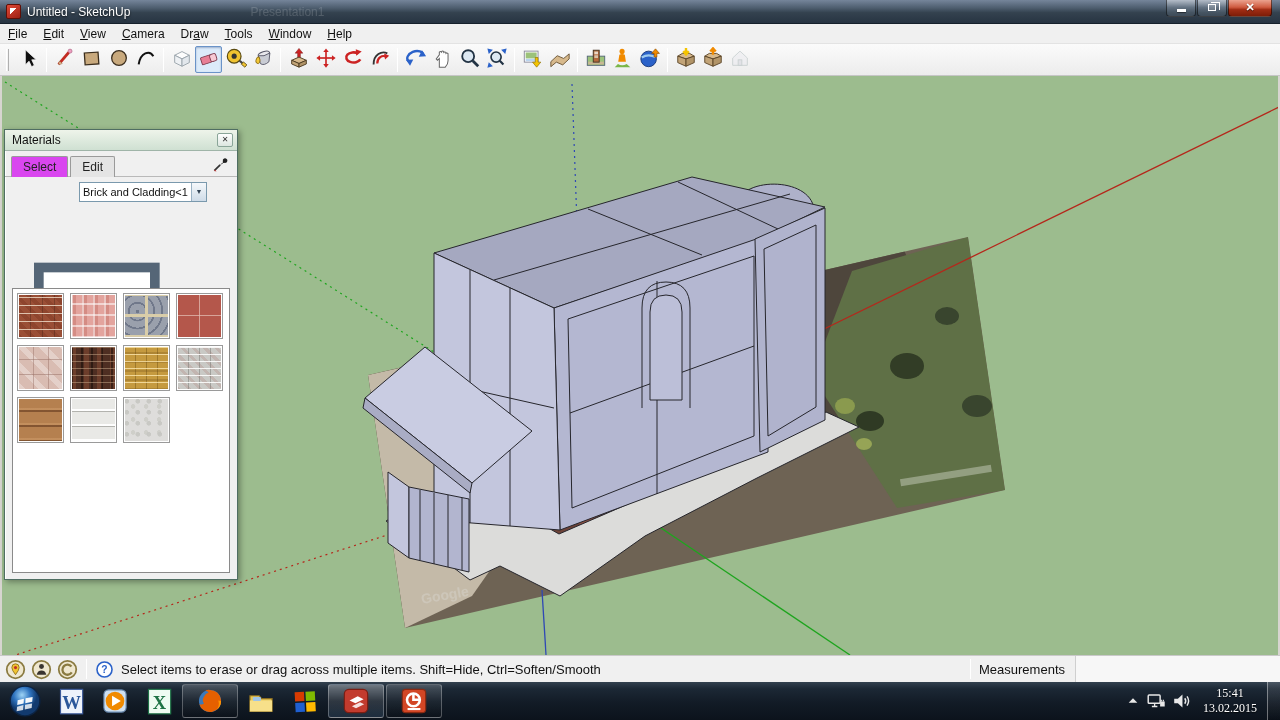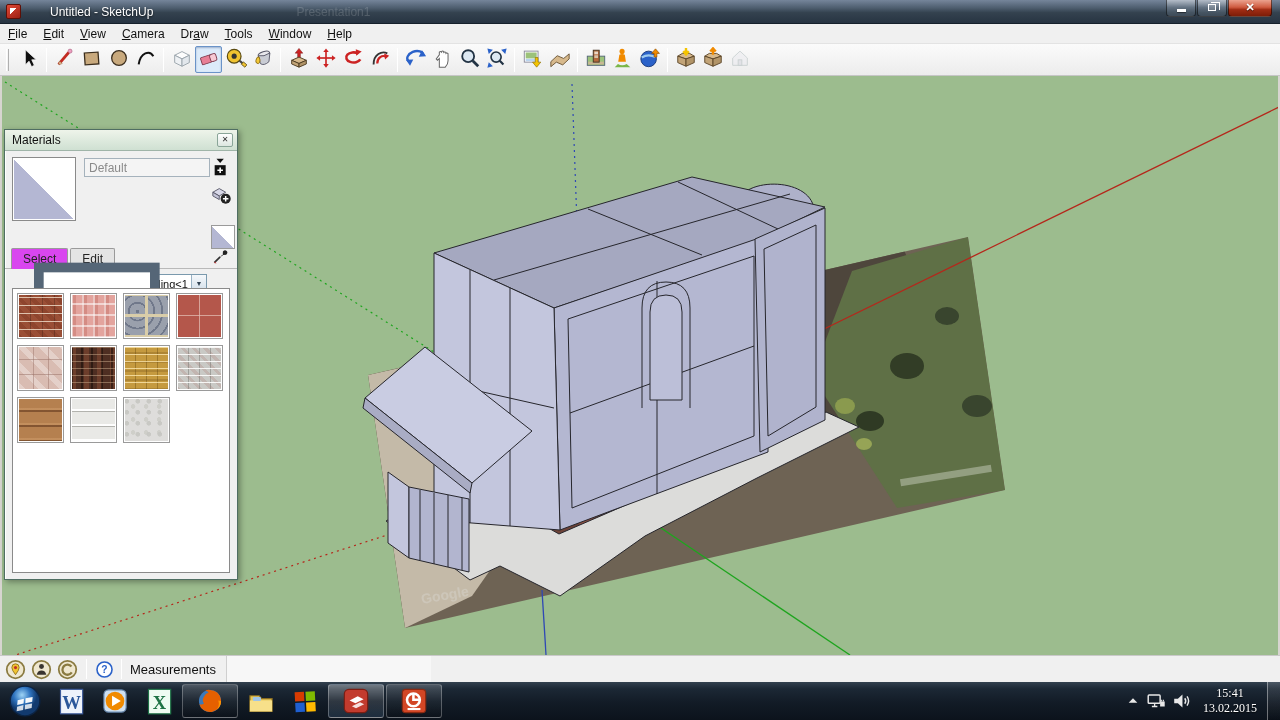--- a/index.html
+++ b/index.html
@@ -2,21 +2,21 @@
 <html><head>
 <meta charset="utf-8">
 <style>
   * { margin:0; padding:0; box-sizing:border-box; }
   html,body { width:1280px; height:720px; overflow:hidden; font-family:"Liberation Sans",sans-serif; background:#000; }
   .app { position:absolute; inset:0; }
 
   
   .titlebar { position:absolute; left:0; top:0; width:1280px; height:24px;
     background:linear-gradient(180deg,#75859a 0%,#4d5d6e 35%,#34424f 55%,#273442 100%);
-    border-bottom:1px solid #16202b; display:flex; align-items:center; padding-left:6px;gap:23px; }
+    border-bottom:1px solid #16202b; display:flex; align-items:center; padding-left:6px; }
   .app-icon { width:15px; height:15px; background:linear-gradient(145deg,#e04a38,#9c1f12); border:1px solid #5f0f06; border-radius:2px; margin-right:6px; position:relative; }
   .app-icon::after { content:""; position:absolute; left:3px; top:3px; width:7px; height:7px;
     background:linear-gradient(135deg,#fff 45%,transparent 46%); }
   .win-title { color:#fff; font-size:12px; text-shadow:0 1px 2px rgba(0,0,0,.7); }
   .ghost-title { color:rgba(255,255,255,.16); font-size:12px; margin-left:120px; }
   .caption-btns { position:absolute; right:8px; top:0; display:flex; }
   .cap-btn { width:30px; height:17px; border:1px solid rgba(0,0,0,.55); border-top:none;
     background:linear-gradient(180deg,rgba(255,255,255,.45),rgba(160,172,184,.25) 45%,rgba(90,104,118,.35));
     border-radius:0 0 4px 4px; margin-left:1px; color:#fff; font-size:9px; line-height:15px; text-align:center;
     text-shadow:0 1px 1px rgba(0,0,0,.6); cursor:default; }
@@ -411,40 +411,20 @@
         <line x1="446" y1="419" x2="446" y2="491"></line>
         <line x1="460" y1="422" x2="460" y2="494"></line>
       </g>
     </svg>
 
     <div class="materials" style="left:2px; top:53px;">
       <div class="mp-title">
         <span>Materials</span>
         <div class="mp-close">✕</div>
       </div>
-      <div class="mp-top">
-        <div class="mp-preview"></div>
-        <div class="mp-name">Default</div>
-        <div class="mp-icon" style="left:206px; top:5px;">
-            <svg viewBox="0 0 24 24" width="100%" height="100%">
-              <polygon points="6,3 14,3 10,7.5" fill="#111"></polygon>
-              <rect x="4" y="10" width="12" height="11" fill="#111"></rect>
-              <path d="M10 12.5 v6 M7 15.5 h6" stroke="#fff" stroke-width="1.7"></path>
-            </svg>
-          </div>
-        <div class="mp-icon" style="left:206px; top:33px;">
-            <svg viewBox="0 0 24 24" width="100%" height="100%">
-              <polygon points="2,9 9,5 16,9 9,13" fill="#d8d8e8" stroke="#556"></polygon>
-              <polygon points="2,9 9,13 9,17 2,13" fill="#c2c2d6" stroke="#556"></polygon>
-              <circle cx="16" cy="16" r="5.5" fill="#222"></circle>
-              <path d="M16 13 v6 M13 16 h6" stroke="#fff" stroke-width="1.6"></path>
-            </svg>
-          </div>
-        <div class="mp-swatch-sm"></div>
-      </div>
       <div class="mp-tabs">
         <div class="mp-tab active">Select</div>
         <div class="mp-tab">Edit</div>
         <div class="mp-eyedrop">
             <svg viewBox="0 0 24 24" width="100%" height="100%">
               <path d="M4 20 l7-7" stroke="#333" stroke-width="2"></path>
               <path d="M10.5 13.5 l2.8-2.8 5-.2 q2.5-2.5.5-4.5 q-2-2-4.5.5 l-.2 5z" fill="#222"></path>
               <path d="M4 20.5 l2.6.4 -1.8-2.4z" fill="#c33"></path>
             </svg>
           </div>
@@ -509,20 +489,21 @@
         <span class="sb-badge"><svg viewBox="0 0 24 24" width="100%" height="100%">
             <circle cx="12" cy="12" r="10" fill="#efe7cf" stroke="#8a7a40" stroke-width="2"></circle>
             <path d="M16.5 8.5 a5.8 5.8 0 1 0 .4 6.8" stroke="#8a7a40" stroke-width="2.6" fill="none"></path>
           </svg></span>
       </span>
     <span class="sb-sep"></span>
     <span class="sb-help"><svg viewBox="0 0 24 24" width="100%" height="100%">
           <circle cx="12" cy="12" r="9.5" fill="#fff" stroke="#2b62c9" stroke-width="2"></circle>
           <text x="12" y="16.8" text-anchor="middle" font-size="13" font-weight="bold" fill="#2b62c9" font-family="Liberation Sans,sans-serif">?</text>
         </svg></span>
+    <span class="sb-msg">Select items to erase or drag across multiple items. Shift=Hide, Ctrl=Soften/Smooth</span>
     <span class="sb-div"></span>
     <span class="sb-meas-label">Measurements</span>
     <span class="sb-meas-box"></span>
   </div>
 
   <div class="taskbar">
     <span id="taskItems" style="display:flex;align-items:center;height:100%;">
         <div class="tb-item start">
           <span style="display:flex">
             <svg viewBox="0 0 24 24" width="100%" height="100%">

